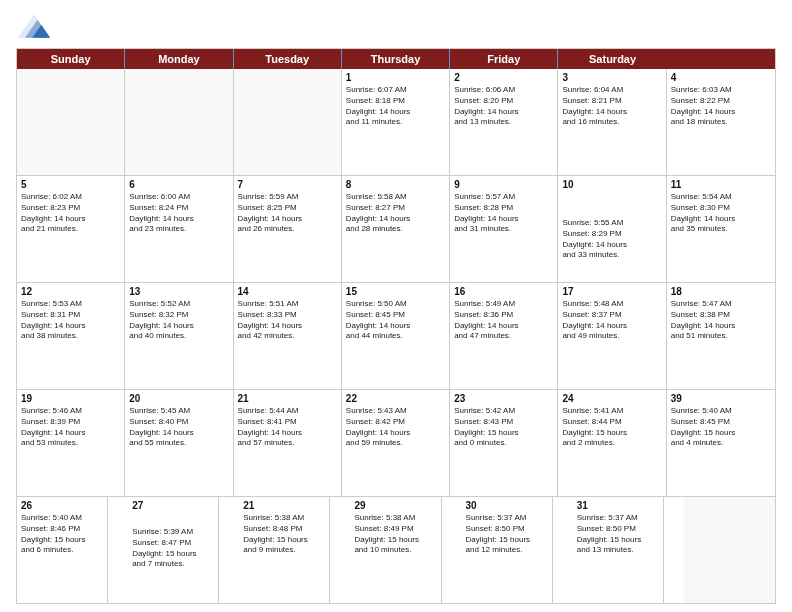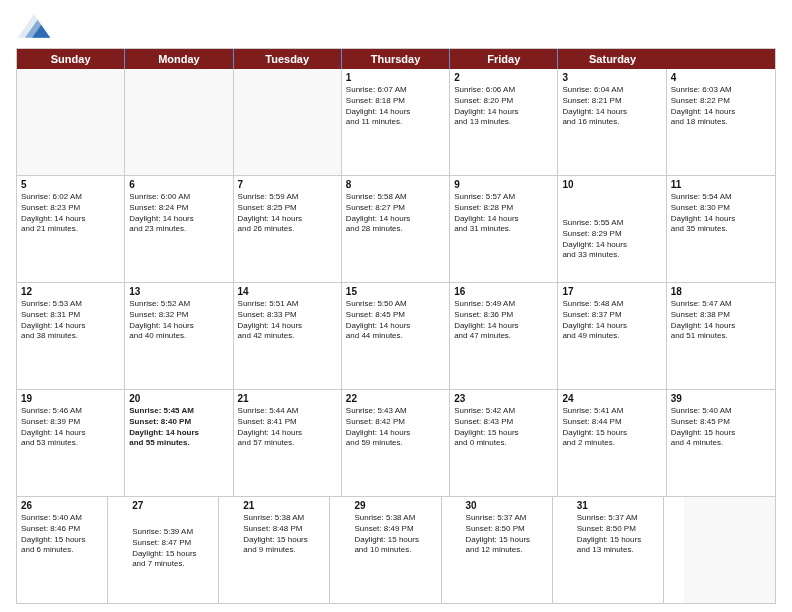--- a/index.html
+++ b/index.html
@@ -277,21 +277,21 @@
         <div class="cal-row">
           <div class="cal-cell">
             <div class="day-num">19</div>
             <div class="cell-text" style="white-space: pre-line;">Sunrise: 5:46 AM
 Sunset: 8:39 PM
 Daylight: 14 hours
 and 53 minutes.</div>
           </div>
           <div class="cal-cell">
             <div class="day-num">20</div>
-            <div class="cell-text" style="white-space: pre-line; font-weight: bold;">Sunrise: 5:45 AM
+            <div class="cell-text" style="white-space: pre-line;">Sunrise: 5:45 AM
 Sunset: 8:40 PM
 Daylight: 14 hours
 and 55 minutes.</div>
           </div>
           <div class="cal-cell">
             <div class="day-num">21</div>
             <div class="cell-text" style="white-space: pre-line;">Sunrise: 5:44 AM
 Sunset: 8:41 PM
 Daylight: 14 hours
 and 57 minutes.</div>

